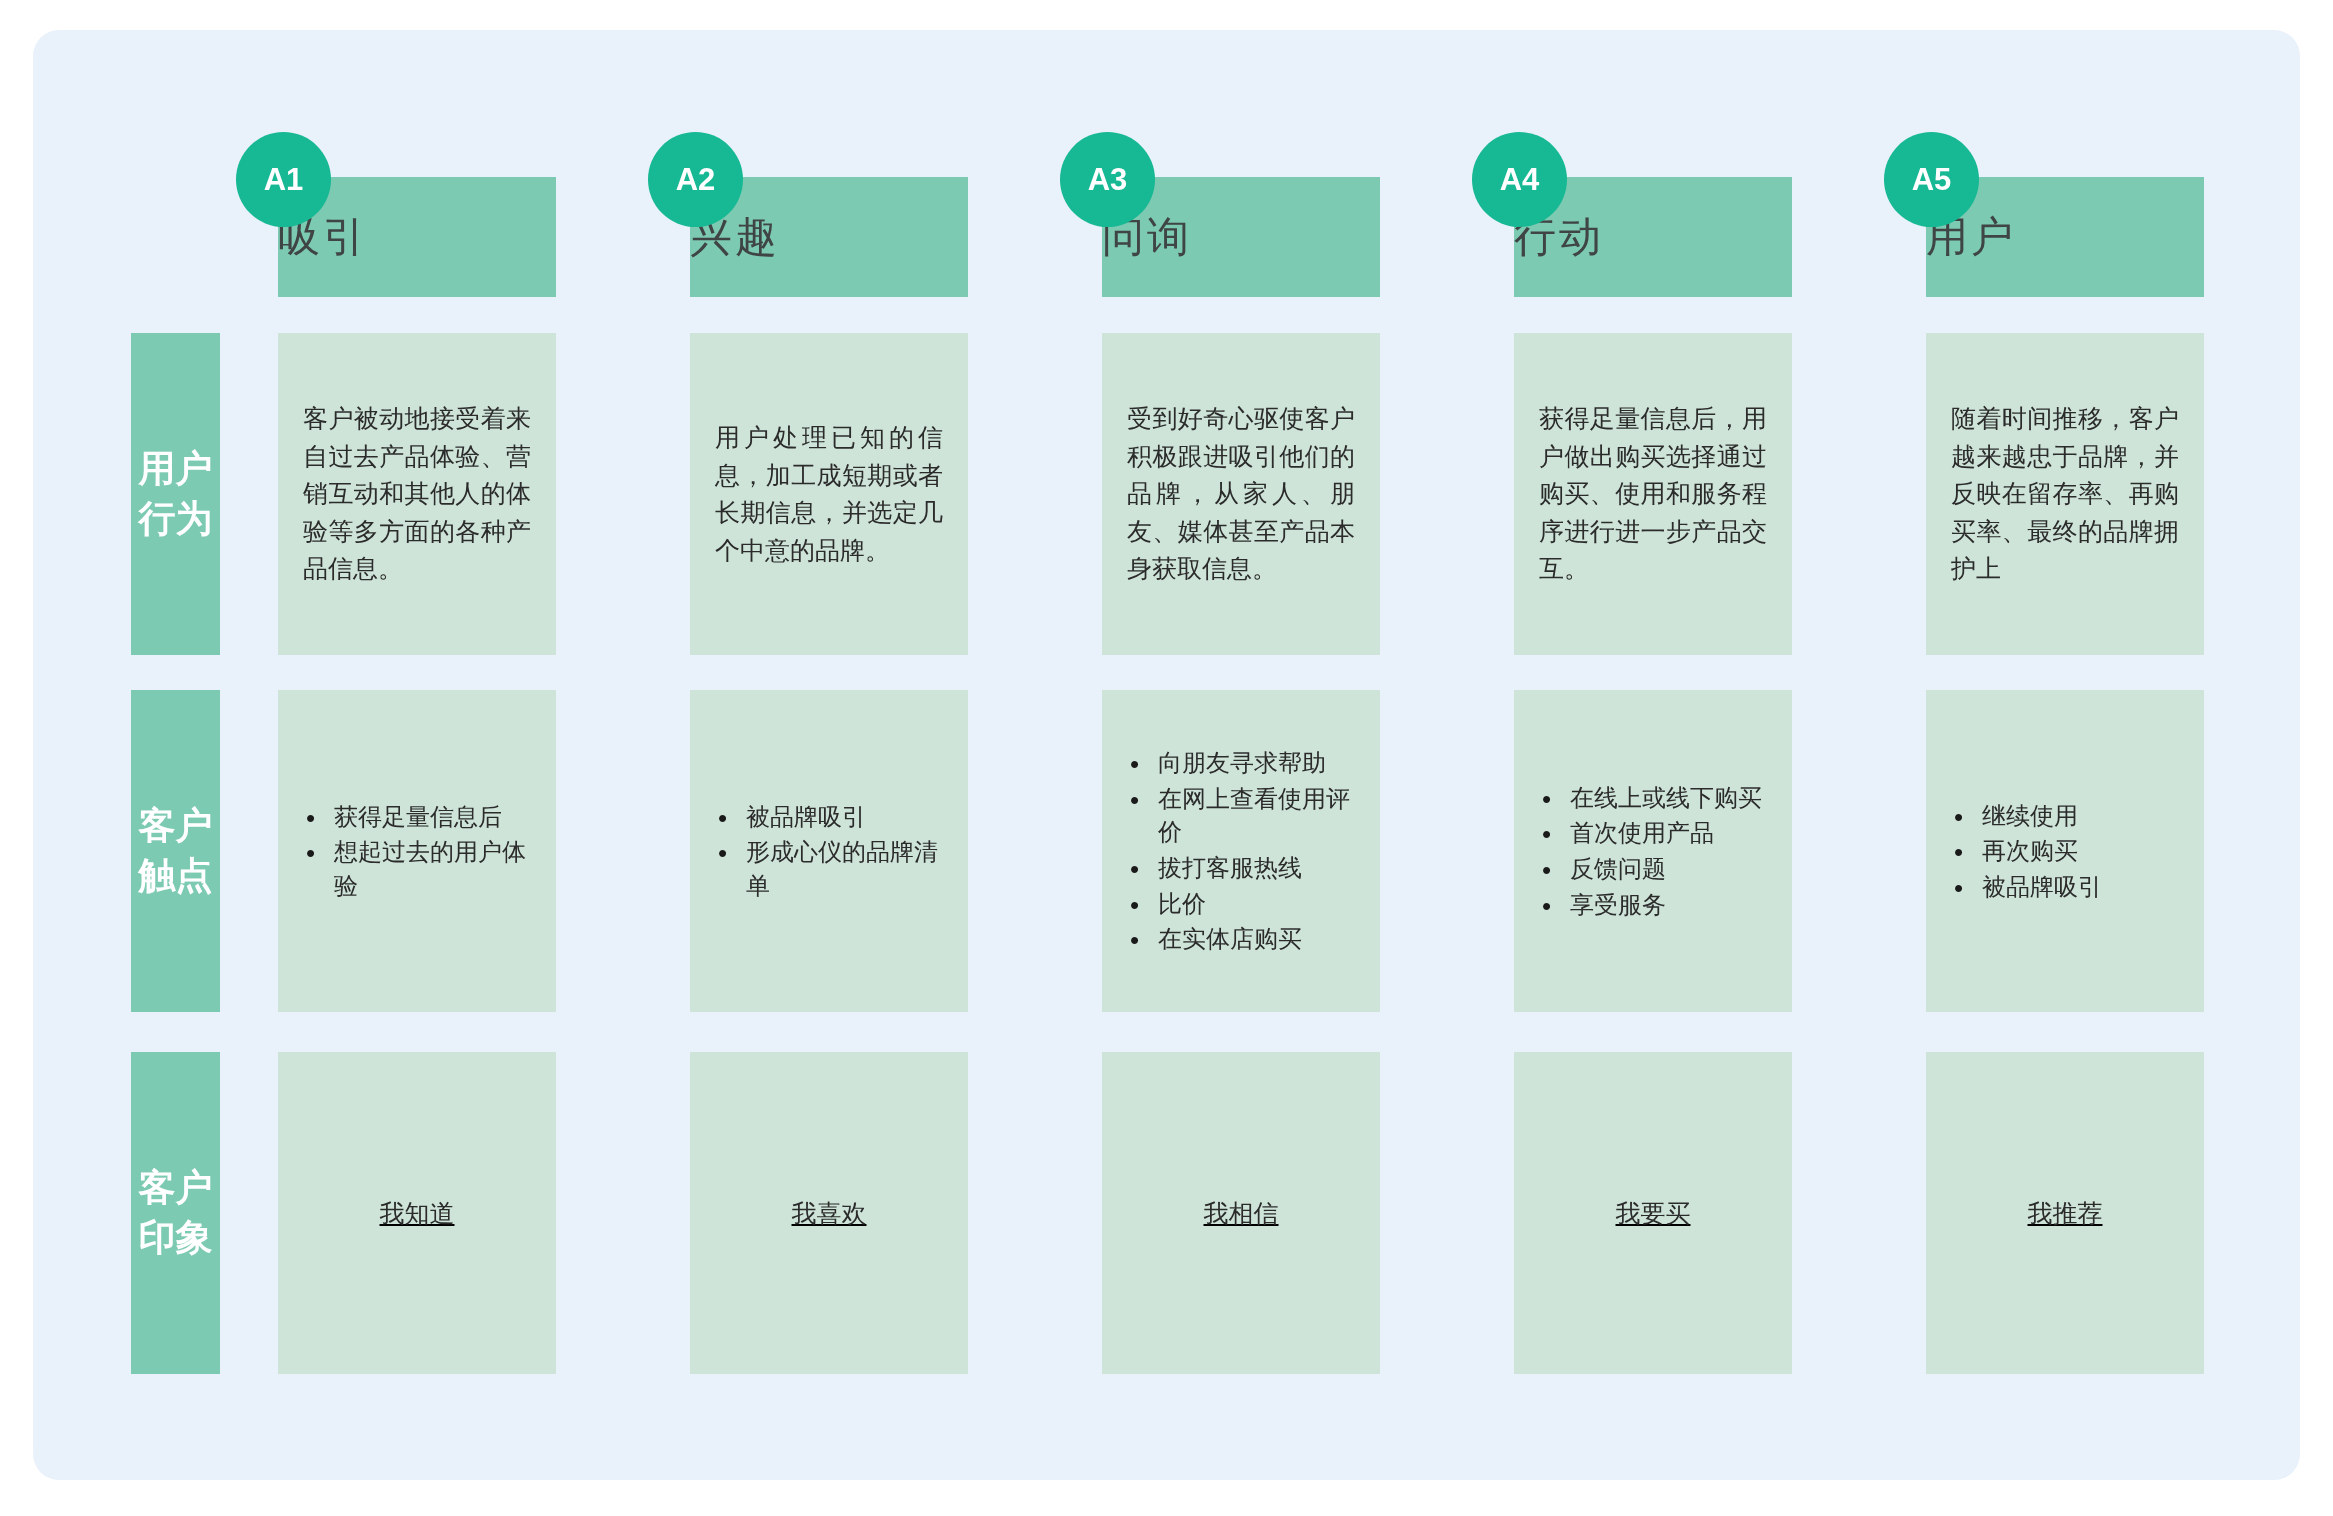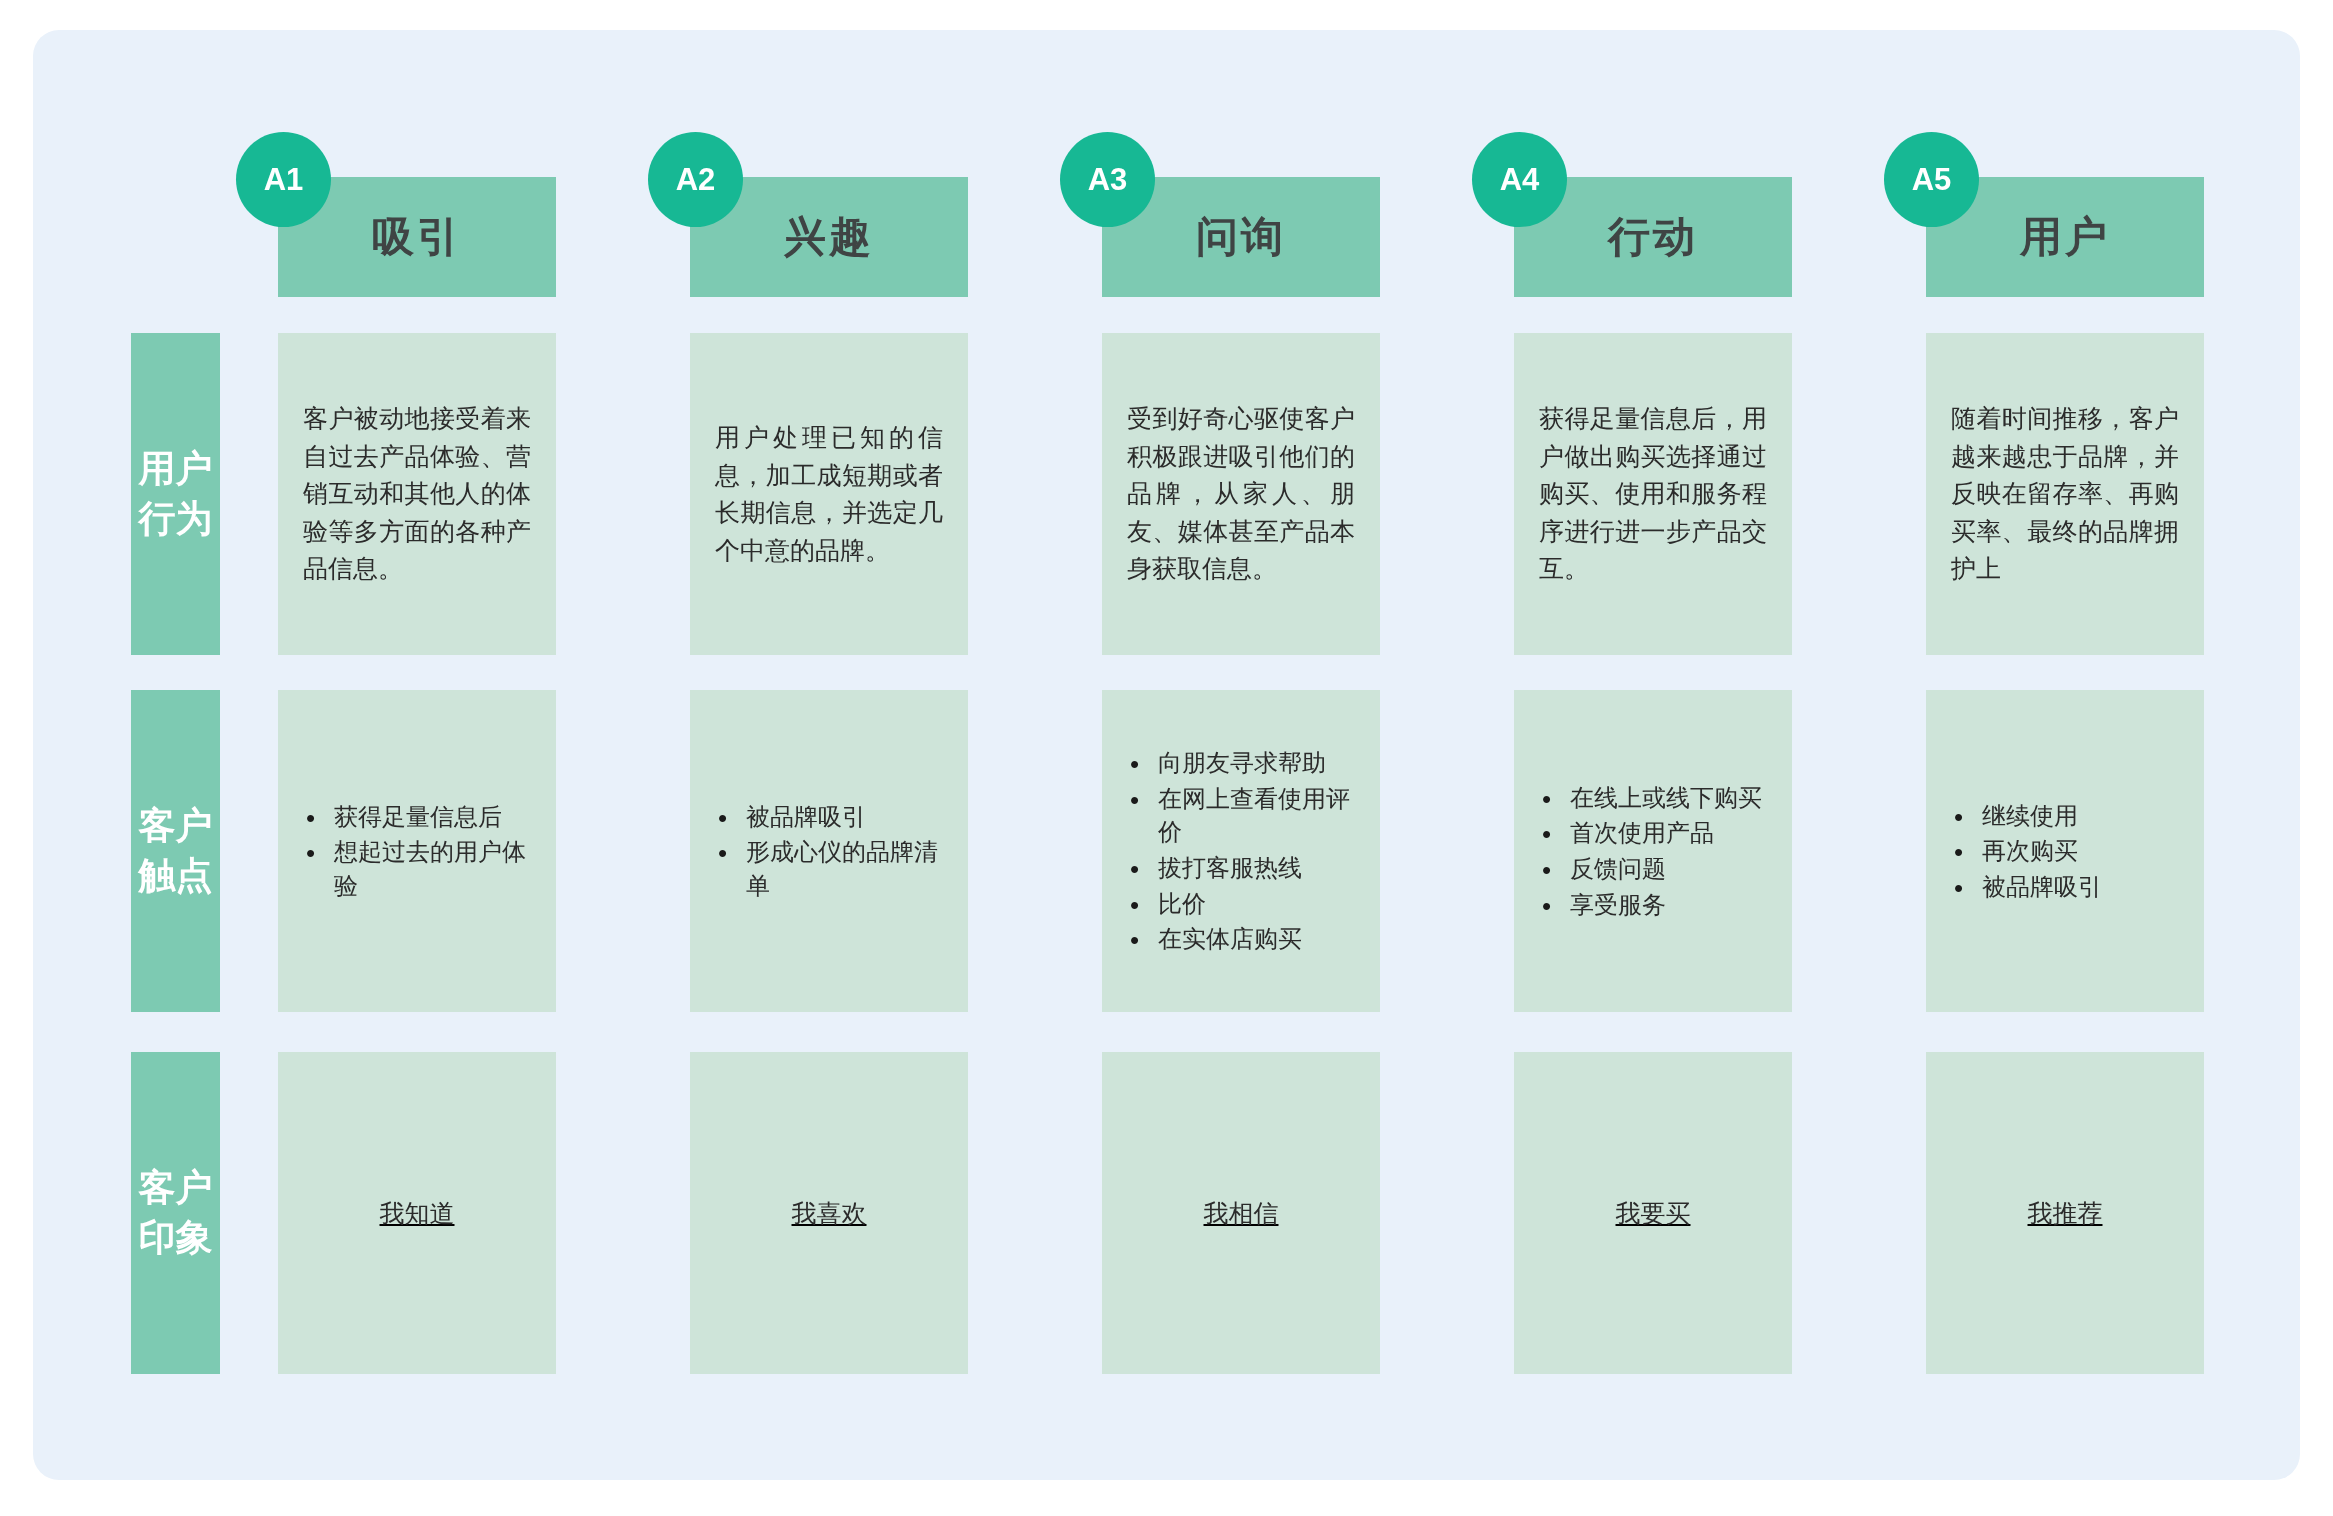--- a/index.html
+++ b/index.html
@@ -16,22 +16,22 @@
   body{position:relative;}
 
   .panel{position:absolute;left:33px;top:30px;width:2267px;height:1450px;
     background:var(--panel);border-radius:26px;}
 
   
   .c0{left:278px}.c1{left:690px}.c2{left:1102px}.c3{left:1514px}.c4{left:1926px}
 
   .block{position:absolute;width:278px;background:var(--cell);}
   .hdr{position:absolute;width:278px;top:177px;height:120px;background:var(--green);
-    display:flex;align-items:center;justify-content:center;}
-  .hdr .title{font-size:42px;font-weight:bold;color:var(--hdr-text);letter-spacing:3px;}
+    display:flex;align-items:center;justify-content:flex-start;}
+  .hdr .title{font-size:42px;font-weight:normal;color:var(--hdr-text);letter-spacing:3px;}
 
   .badge{position:absolute;left:-42px;top:-45px;width:95px;height:95px;border-radius:50%;
     background:var(--badge);display:flex;align-items:center;justify-content:center;
     color:#ffffff;font-size:31px;font-weight:bold;}
 
   .r1{top:333px;height:322px}
   .r2{top:690px;height:322px}
   .r3{top:1052px;height:322px}
 
   .side{position:absolute;left:131px;width:89px;background:var(--green);

